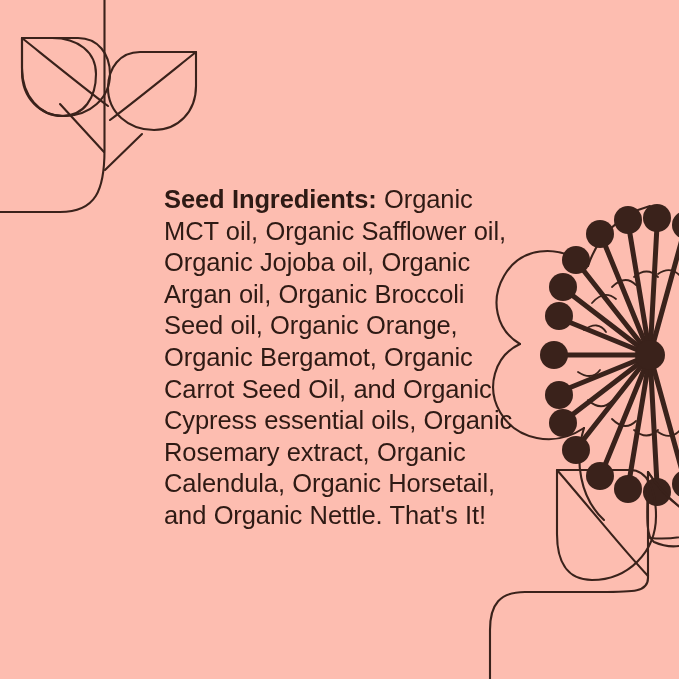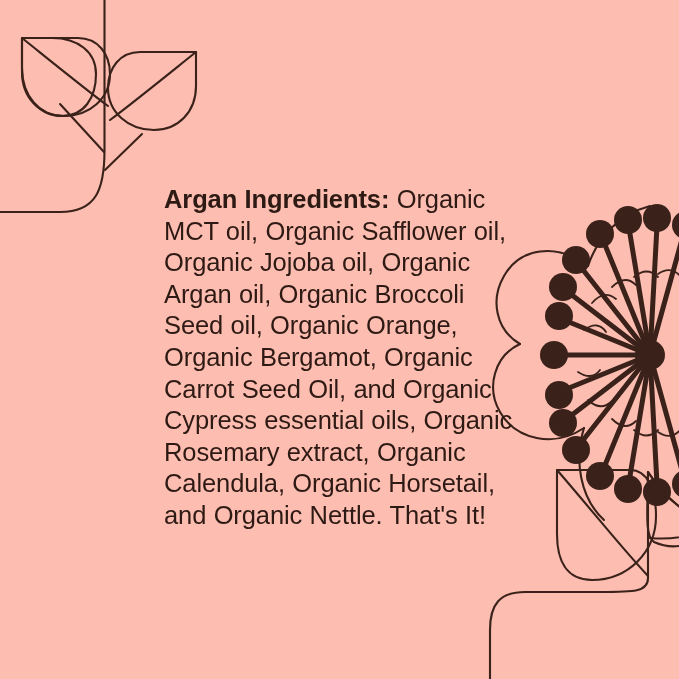--- a/index.html
+++ b/index.html
@@ -151,16 +151,16 @@
                  C644,536 648,506 648,472 Z"></path>
         <path d="M648,472 C664,496 684,514 712,526"></path>
 
         <path d="M650,538 C672,540 696,536 716,524"></path>
       </g>
 
     </g>
   </svg>
 
   <div id="ingredients-block">
-    <span class="lead">Argan Ingredients:</span><span> Organic MCT oil, Organic Safflower oil, Organic Jojoba oil, Organic Argan oil, Organic Broccoli Seed oil, Organic Orange, Organic Bergamot, Organic Carrot Seed Oil, and Organic Cypress essential oils, Organic Rosemary extract, Organic Calendula, Organic Horsetail, and Organic Nettle. That's It!</span>
+    <span class="lead">Seed Ingredients:</span><span> Organic MCT oil, Organic Safflower oil, Organic Jojoba oil, Organic Argan oil, Organic Broccoli Seed oil, Organic Orange, Organic Bergamot, Organic Carrot Seed Oil, and Organic Cypress essential oils, Organic Rosemary extract, Organic Calendula, Organic Horsetail, and Organic Nettle. That's It!</span>
   </div>
 
 </div>
 
 </body></html>

